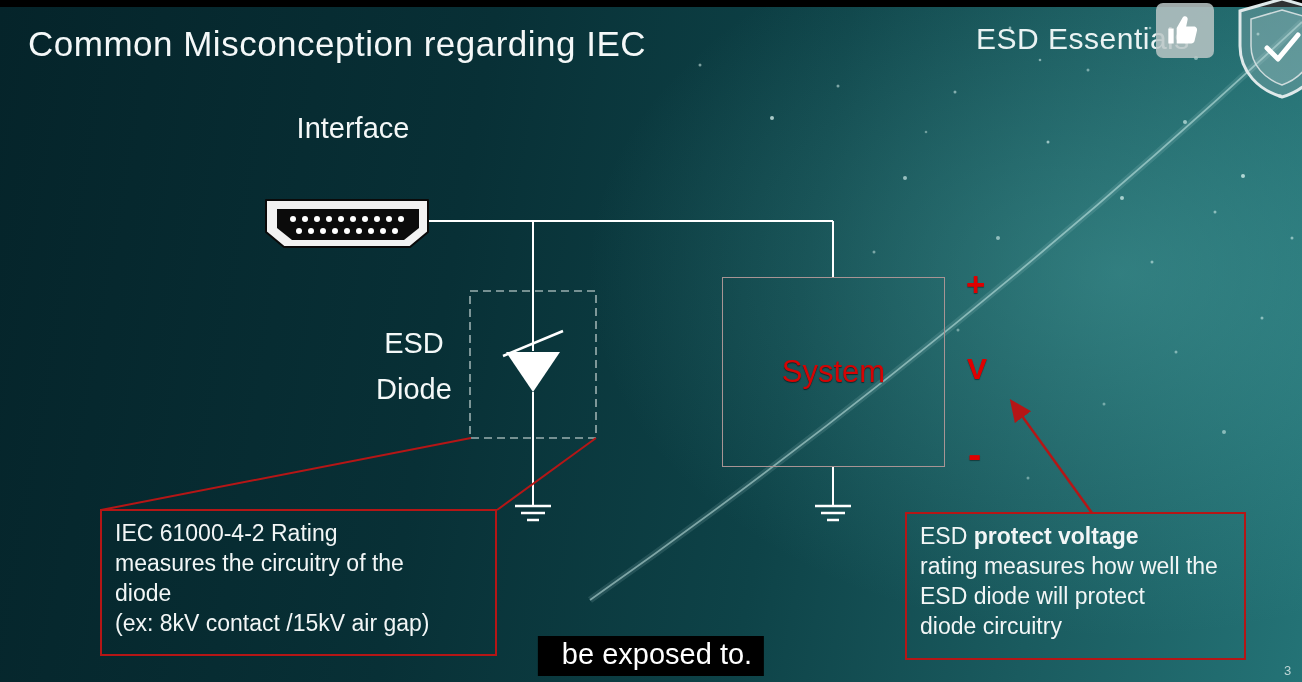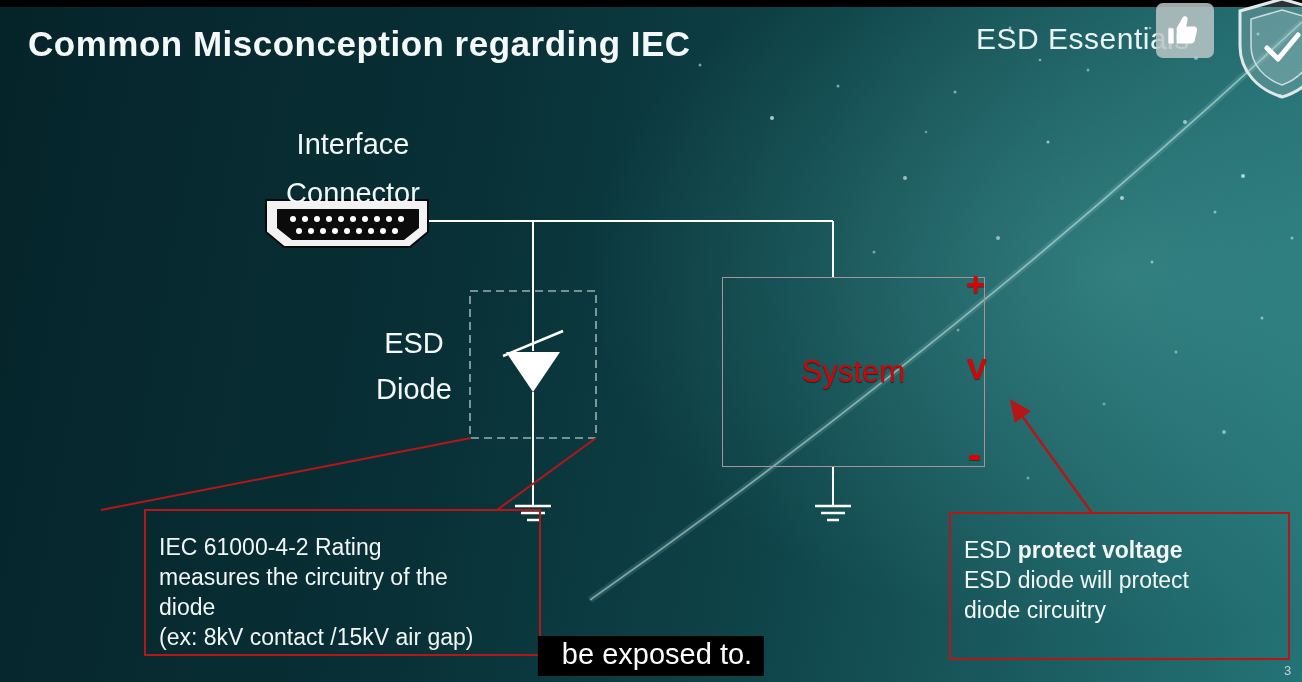--- a/index.html
+++ b/index.html
@@ -11,58 +11,58 @@
     background:
       radial-gradient(ellipse 760px 520px at 86% 40%, rgba(84,176,173,0.40), rgba(84,176,173,0) 70%),
       linear-gradient(100deg, #05242a 0%, #083036 35%, #0e4348 60%, #1a5b5f 80%, #247376 100%);
   }
   .topbar{position:absolute;left:0;top:0;width:1302px;height:7px;background:#000;z-index:3;}
   .decor{position:absolute;left:0;top:0;z-index:1;}
   .circuit{position:absolute;left:0;top:0;z-index:4;}
 
   .title{
     position:absolute;left:28px;top:24px;z-index:5;
-    color:#f4f8f8;font-size:35px;letter-spacing:.5px;font-weight:bold;
+    color:#f4f8f8;font-size:35px;letter-spacing:.5px;
   }
   .brand{
     position:absolute;left:976px;top:22px;z-index:5;
     color:#eaf3f3;font-size:30px;letter-spacing:.5px;
   }
   .thumb{
     position:absolute;left:1156px;top:3px;width:58px;height:55px;z-index:6;
     background:rgba(186,198,198,0.85);border-radius:7px;
     display:flex;align-items:center;justify-content:center;
   }
   .thumb svg{width:40px;height:40px;}
   .shield{position:absolute;left:1237px;top:-4px;z-index:6;}
 
   .conn-label{
     position:absolute;left:258px;top:104px;width:190px;z-index:5;
-    color:#f4f8f8;font-size:29px;line-height:49px;text-align:center;margin-top:16px;
+    color:#f4f8f8;font-size:29px;line-height:49px;text-align:center;
   }
   .esd-label{
     position:absolute;left:362px;top:320px;width:104px;z-index:5;
     color:#f4f8f8;font-size:29px;line-height:46px;text-align:center;
   }
   .sysbox{
-    position:absolute;left:722px;top:277px;width:263px;height:190px;z-index:5;
+    position:absolute;left:722px;top:277px;width:223px;height:190px;z-index:5;
     border:1px solid #a89494;box-sizing:border-box;
     display:flex;flex-direction:column;align-items:center;justify-content:center;
     color:#d40404;font-size:31px;line-height:44px;
     text-shadow:0 1px 1px rgba(0,0,0,0.5);
   }
   .term{position:absolute;z-index:5;color:#e00000;font-weight:bold;text-shadow:0 1px 1px rgba(0,0,0,0.4);}
   .term.plus{left:966px;top:266px;font-size:33px;}
   .term.volt{left:967px;top:352px;font-size:30px;}
   .term.minus{left:968px;top:432px;font-size:40px;}
 
   .callout{
     position:absolute;z-index:5;box-sizing:border-box;
     border:2px solid #b51616;color:#f2f6f6;
-    font-size:23px;line-height:30px;padding:21px 13px;margin-left:44px;
+    font-size:23px;line-height:30px;padding:7px 13px;
   }
   .callout.iec{left:100px;top:509px;width:397px;height:147px;}
   .callout.clamp{left:905px;top:512px;width:341px;height:148px;}
   .callout b{font-weight:700;}
 
   .caption{
     position:absolute;left:50%;top:636px;transform:translateX(-50%);z-index:7;
     background:#000;color:#fff;font-size:29px;padding:2px 12px 5px 24px;
     white-space:nowrap;
   }
@@ -189,21 +189,20 @@
     <g stroke="#b51616" stroke-width="2">
       <line x1="471" y1="438" x2="101" y2="510"></line>
       <line x1="596" y1="438" x2="497" y2="510"></line>
     </g>
 
     <line x1="1092" y1="513" x2="1012" y2="402" stroke="#b51616" stroke-width="2.5" marker-end="url(#arrowred)"></line>
   </svg>
 
   <div class="conn-label">
     <div>Interface</div>
-    <div>Connector</div>
   </div>
 
   <div class="esd-label">
     <div>ESD</div>
     <div>Diode</div>
   </div>
 
   <div class="sysbox">
     <div>System</div>
   </div>
@@ -214,20 +213,21 @@
 
   <div class="callout iec">
     <div>IEC 61000-4-2 Rating</div>
     <div>measures the circuitry of the</div>
     <div>diode</div>
     <div>(ex: 8kV contact /15kV air gap)</div>
   </div>
 
   <div class="callout clamp">
     <div><span>ESD </span><b>protect voltage</b></div>
+    <div>rating measures how well the</div>
     <div>ESD diode will protect</div>
     <div>diode circuitry</div>
   </div>
 
   <div class="caption">be exposed to.</div>
   <div class="pagenum">3</div>
 
 </div>
 
 </body></html>

